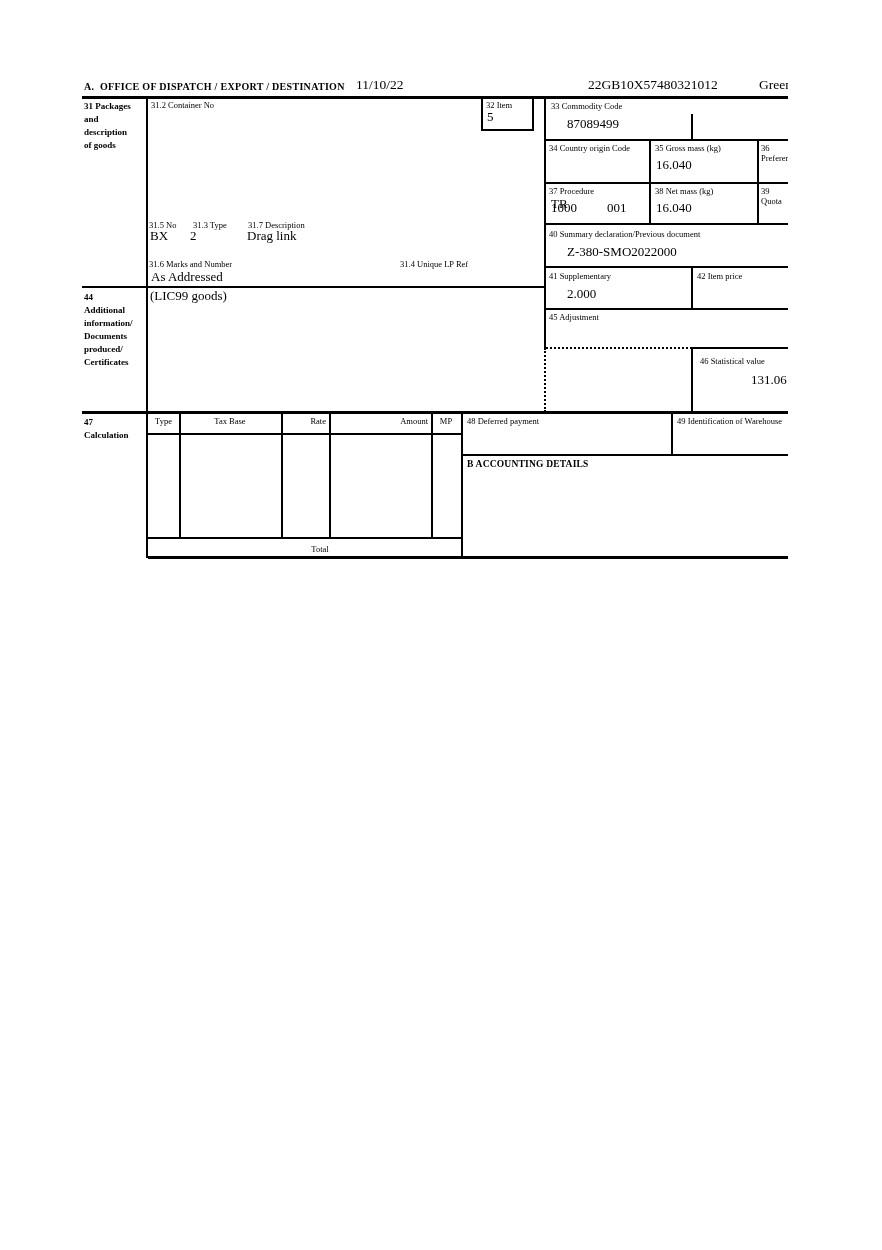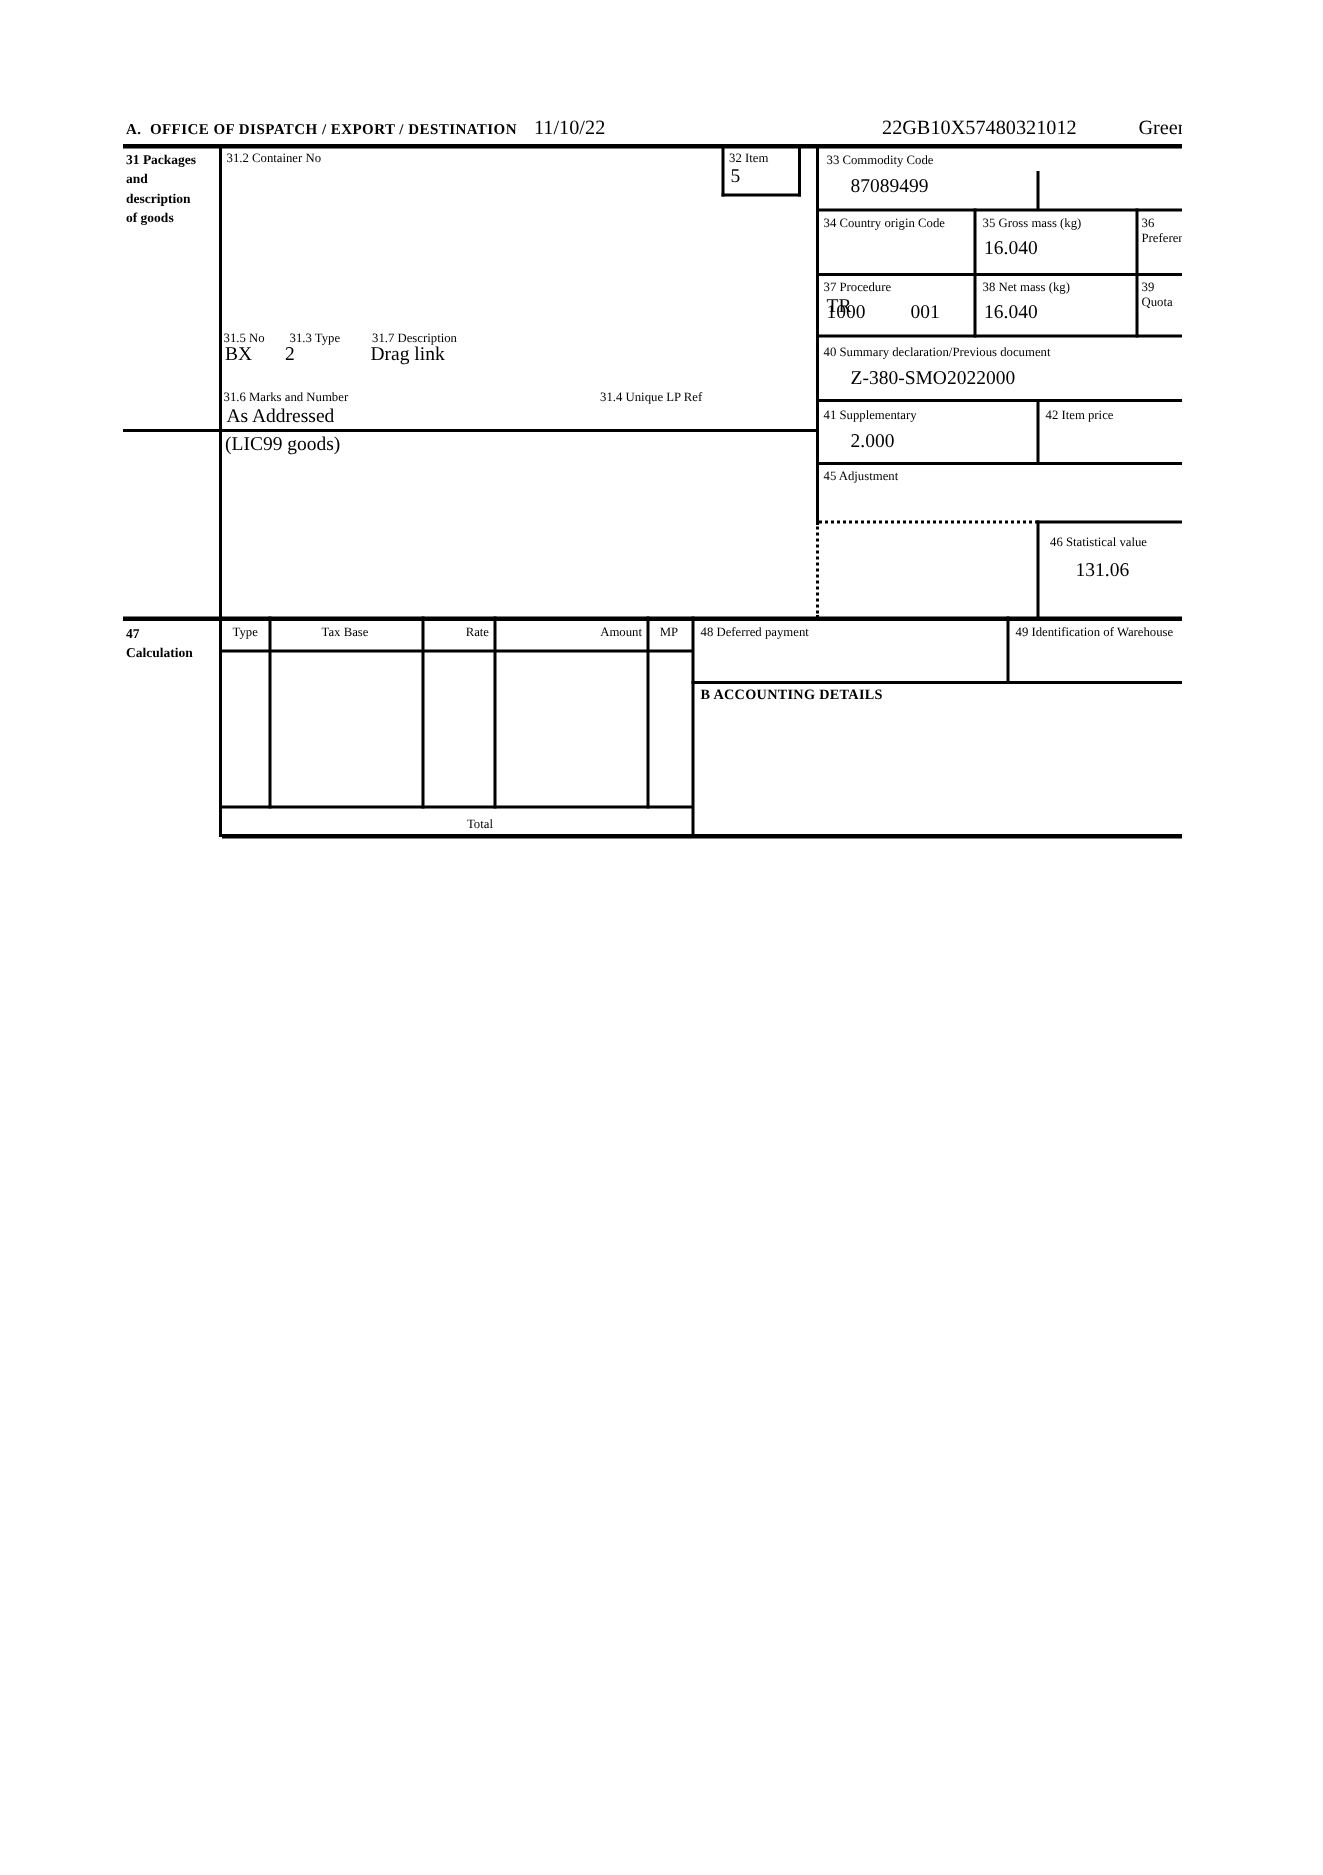--- a/index.html
+++ b/index.html
@@ -102,24 +102,30 @@
   <div class="val" style="left:151px;top:270px;">As Addressed</div>
   <div class="lbl" style="left:400px;top:259px;">31.4 Unique LP Ref</div>
 
   <div class="lbl" style="left:549px;top:229px;">40 Summary declaration/Previous document</div>
   <div class="val" style="left:567px;top:245px;">Z-380-SMO2022000</div>
   <div class="lbl" style="left:549px;top:271px;">41 Supplementary</div>
   <div class="val" style="left:567px;top:287px;">2.000</div>
   <div class="lbl" style="left:697px;top:271px;">42 Item price</div>
   <div class="lbl" style="left:801px;top:271px;">43 V.M. Code</div>
 
+  <div class="lbl-col" style="left:84px;top:291px;width:62px;">44
+Additional
+information/
+Documents
+produced/
+Certificates</div>
   <div class="val" style="left:150px;top:289px;">(LIC99 goods)</div>
   <div class="lbl" style="left:549px;top:312px;">45 Adjustment</div>
   <div class="lbl" style="left:700px;top:356px;">46 Statistical value</div>
-  <div class="val" style="left:717px;top:373px;">131.06</div>
+  <div class="val" style="left:751px;top:373px;">131.06</div>
 
   <div class="lbl-col" style="left:84px;top:416px;width:62px;">47
 Calculation</div>
   <div class="th tc" style="left:148px;width:31px;">Type</div>
   <div class="th tc" style="left:179px;width:102px;">Tax Base</div>
   <div class="th tr" style="left:281px;width:45px;">Rate</div>
   <div class="th tr" style="left:329px;width:99px;">Amount</div>
   <div class="th tc" style="left:431px;width:30px;">MP</div>
   <div class="th tc" style="left:160px;top:544px;width:320px;">Total</div>
 

